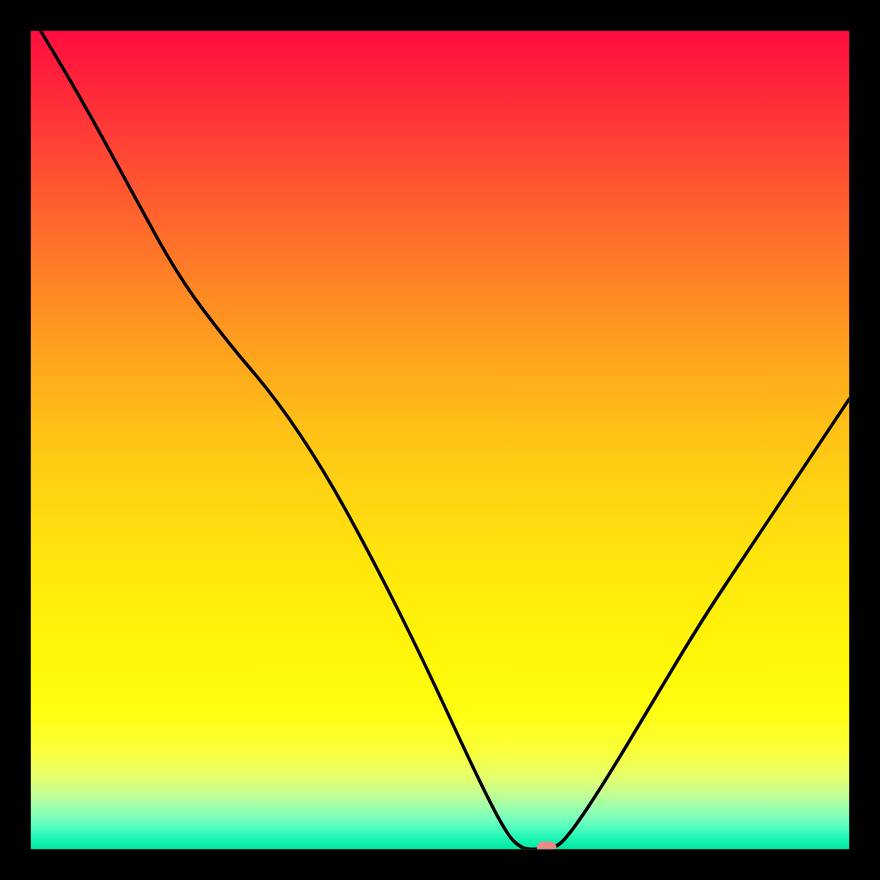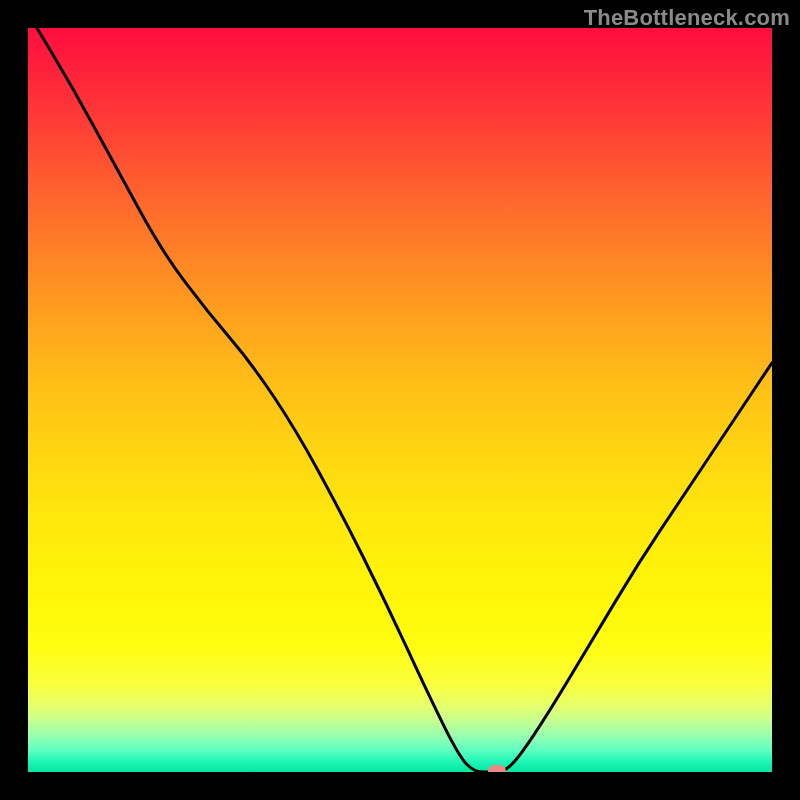--- a/index.html
+++ b/index.html
@@ -74,21 +74,20 @@
     font-size: 22px;
     font-weight: 600;
     color: #8a8a8a;
     letter-spacing: 0.2px;
   }
 </style>
 </head>
 <body>
 
 <div class="frame">
-  <div class="watermark">TheBottleneck.com</div>
 
   <div class="plot">
     <svg class="curve" viewBox="0 0 744 744" preserveAspectRatio="none">
       <path d="M 0 -14.879999999999995 Q 0 -14.879999999999995 22.32 22.319999999999993 Q 44.64 59.51999999999998 66.96000000000001 100.44 Q 89.28 141.36 111.6 182.28000000000003 Q 133.92 223.20000000000005 156.24 252.96000000000004 Q 178.56 282.72 200.88 308.76 Q 223.2 334.79999999999995 245.51999999999998 368.28 Q 267.84 401.76 290.15999999999997 442.68 Q 312.47999999999996 483.6 334.79999999999995 528.24 Q 357.12 572.88 379.44000000000005 621.24 Q 401.76000000000005 669.6 416.64 699.36 Q 431.52 729.12 438.96 736.56 Q 446.4 744 453.84 744 Q 461.28 744 468.72 744 Q 476.16 744 483.6 736.56 Q 491.04 729.12 505.91999999999996 706.8 Q 520.8 684.48 543.12 647.28 Q 565.44 610.08 587.76 572.88 Q 610.0799999999999 535.68 632.4 502.2 Q 654.72 468.72 677.04 435.24 Q 699.36 401.76 721.6800000000001 368.28 T 744 334.79999999999995"></path>
     </svg>
     <div class="marker" style="left: 468.72px; top: 742.512px;"></div>
   </div>
 </div>
 
 </body></html>

